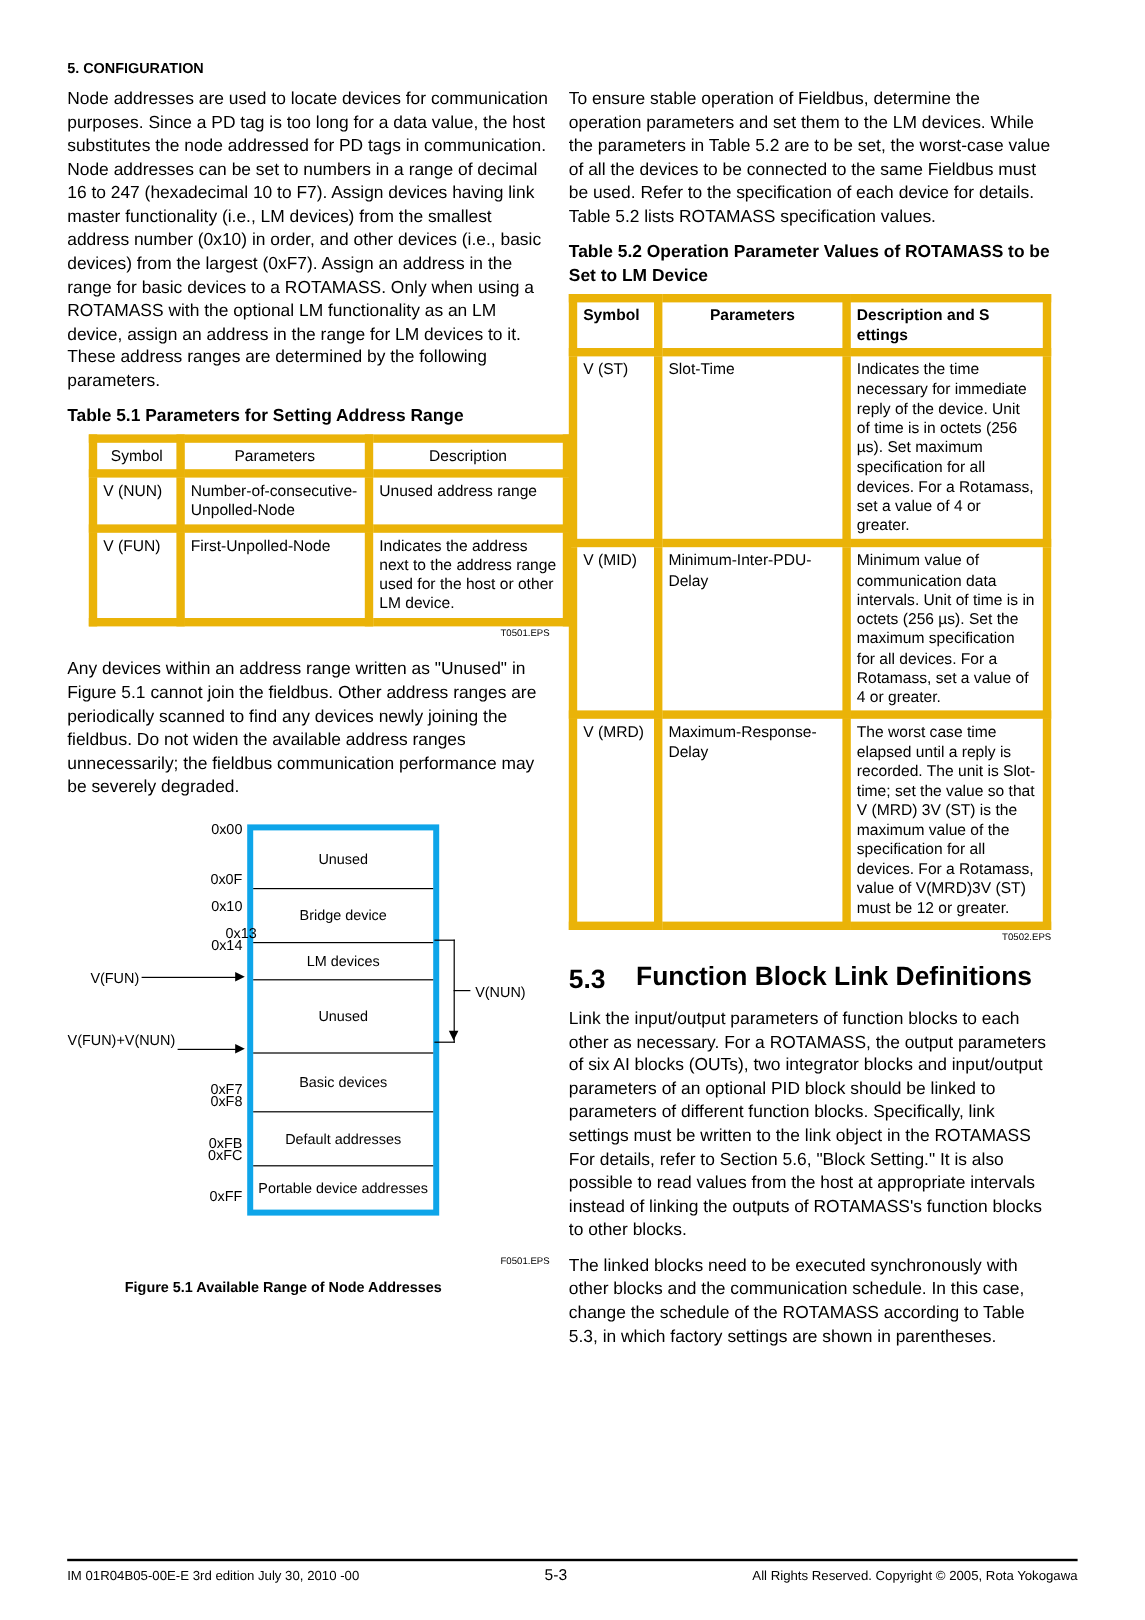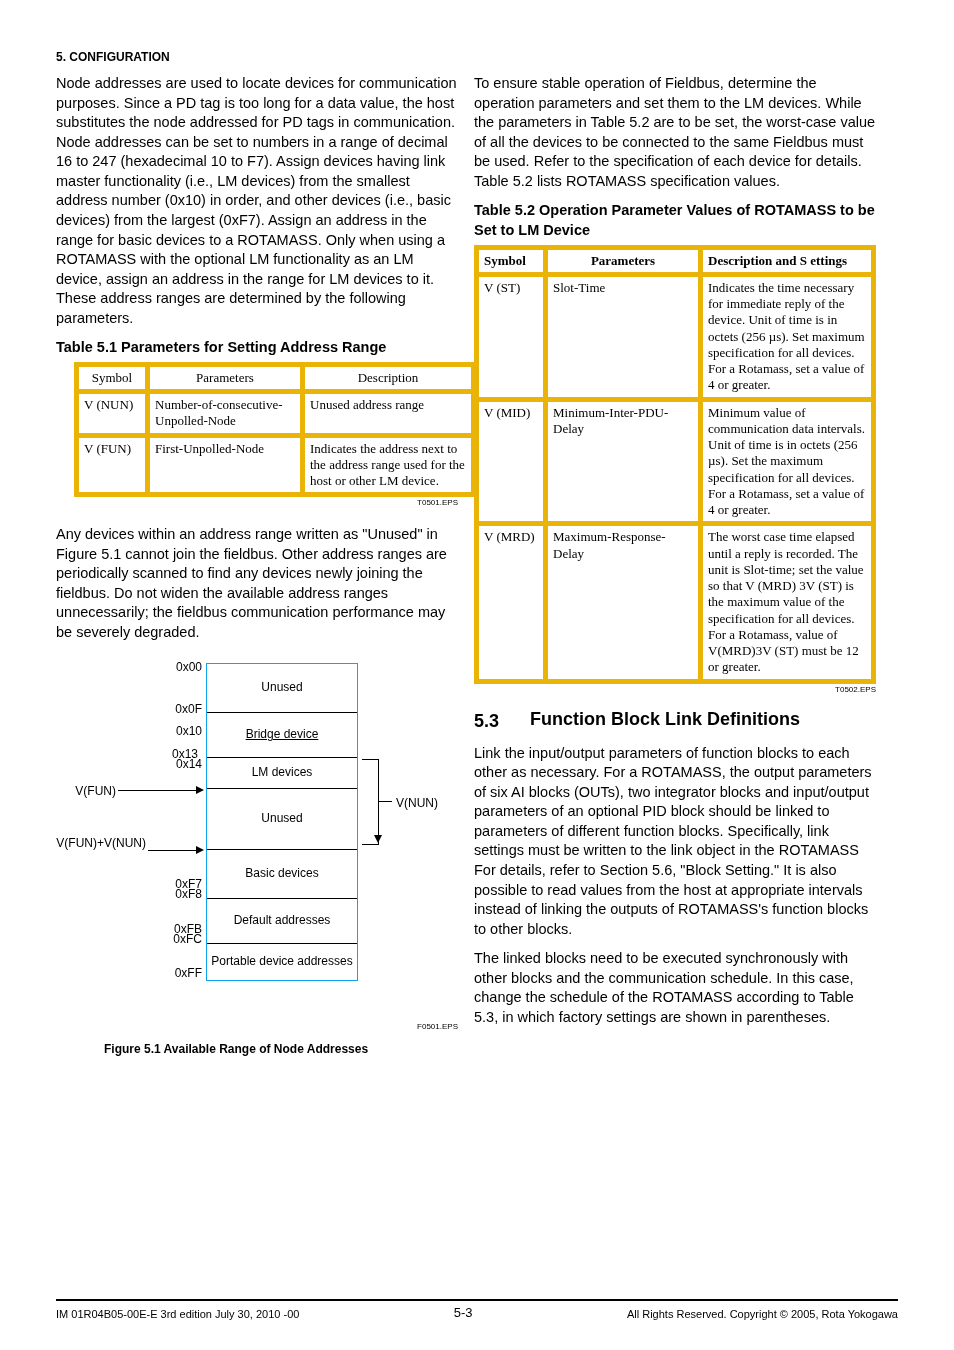--- a/index.html
+++ b/index.html
@@ -42,26 +42,25 @@
     font-weight: bold;
     font-size: 14.5px;
     margin: 6px 0 4px 0;
   }
   table.param {
     border-collapse: collapse;
     font-size: 13px;
     width: 100%;
   }
   table.param th, table.param td {
-    border: 5px solid #eab308;
+    border: 7px solid #eab308;
     padding: 3px 5px;
     text-align: left;
     vertical-align: top;
     line-height: 1.25;
-    font-family: Liberation Serif, serif;
   }
   table.param th {
     font-weight: normal;
     text-align: center;
   }
   .table51 {
     margin-left: 18px;
     width: 384px;
   }
   .eps-label {
@@ -81,21 +80,21 @@
     position: relative;
     height: 380px;
     margin-top: 6px;
     font-size: 12px;
   }
   .stack {
     position: absolute;
     left: 150px;
     top: 10px;
     width: 150px;
-    border: 1px solid #0ea5e9;
+    border: 5px solid #0ea5e9;
   }
   .stack .box {
     border-bottom: 1px solid #000;
     text-align: center;
     display: flex;
     align-items: center;
     justify-content: center;
   }
   .stack .box:last-child { border-bottom: none; }
   .addr-label {
@@ -141,21 +140,21 @@
   }
   .eps-fig {
     position: absolute;
     font-size: 8px;
     right: 0;
     bottom: 0;
   }
 
   
   .h2 {
-    font-size: 18px;
+    font-size: 22px;
     font-weight: bold;
     margin: 14px 0 10px 0;
     display: flex;
   }
   .h2 .num { width: 56px; flex-shrink: 0; }
   .h2 .txt { flex: 1; line-height: 1.15; }
 
   .footer {
     display: flex;
     justify-content: space-between;
@@ -203,32 +202,32 @@
       </tbody>
         </table>
       <div class="eps-label" style="width:402px;">T0501.EPS</div>
 
       <p class="body-text" style="margin-top:16px;">Any devices within an address range written as "Unused" in Figure 5.1 cannot join the fieldbus.  Other address ranges are periodically scanned to find any devices newly joining the fieldbus.  Do not widen the available address ranges unnecessarily; the fieldbus communication performance may be severely degraded.</p>
 
       <div class="figure51">
 
         <div class="stack">
           <div class="box" style="height:48px;">Unused</div>
-          <div class="box" style="height:44px;text-decoration:underline;">Bridge device</div>
+          <div class="box" style="height:44px;">Bridge device</div>
           <div class="box" style="height:30px;">LM devices</div>
           <div class="box" style="height:60px;">Unused</div>
           <div class="box" style="height:48px;">Basic devices</div>
           <div class="box" style="height:44px;">Default addresses</div>
           <div class="box" style="height:36px;">Portable device addresses</div>
         </div>
 
         <div class="addr-label" style="left:106px; top:8px;">0x00</div>
         <div class="addr-label" style="left:106px; top:50px;">0x0F</div>
         <div class="addr-label" style="left:106px; top:72px;">0x10</div>
-        <div class="addr-label" style="left:102px; top:95px;">0x13</div>
+        <div class="addr-label" style="left:118px; top:95px;">0x13</div>
         <div class="addr-label" style="left:106px; top:105px;">0x14</div>
         <div class="addr-label" style="left:106px; top:225px;">0xF7</div>
         <div class="addr-label" style="left:106px; top:235px;">0xF8</div>
         <div class="addr-label" style="left:106px; top:270px;">0xFB</div>
         <div class="addr-label" style="left:106px; top:280px;">0xFC</div>
         <div class="addr-label" style="left:106px; top:314px;">0xFF</div>
 
         <div class="left-annot" style="left:0px; top:130px; width:60px;">V(FUN)</div>
         <div class="arrow-line" style="left:62px; top:137px; width:80px; height:1px;"></div>
         <div class="arrow-head-right" style="left:140px; top:133px;"></div>

